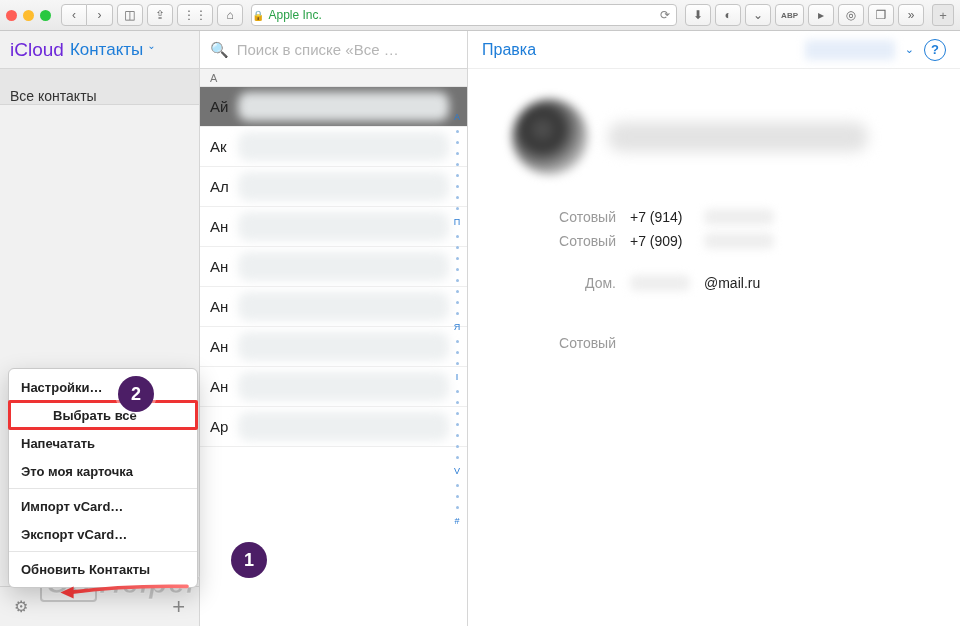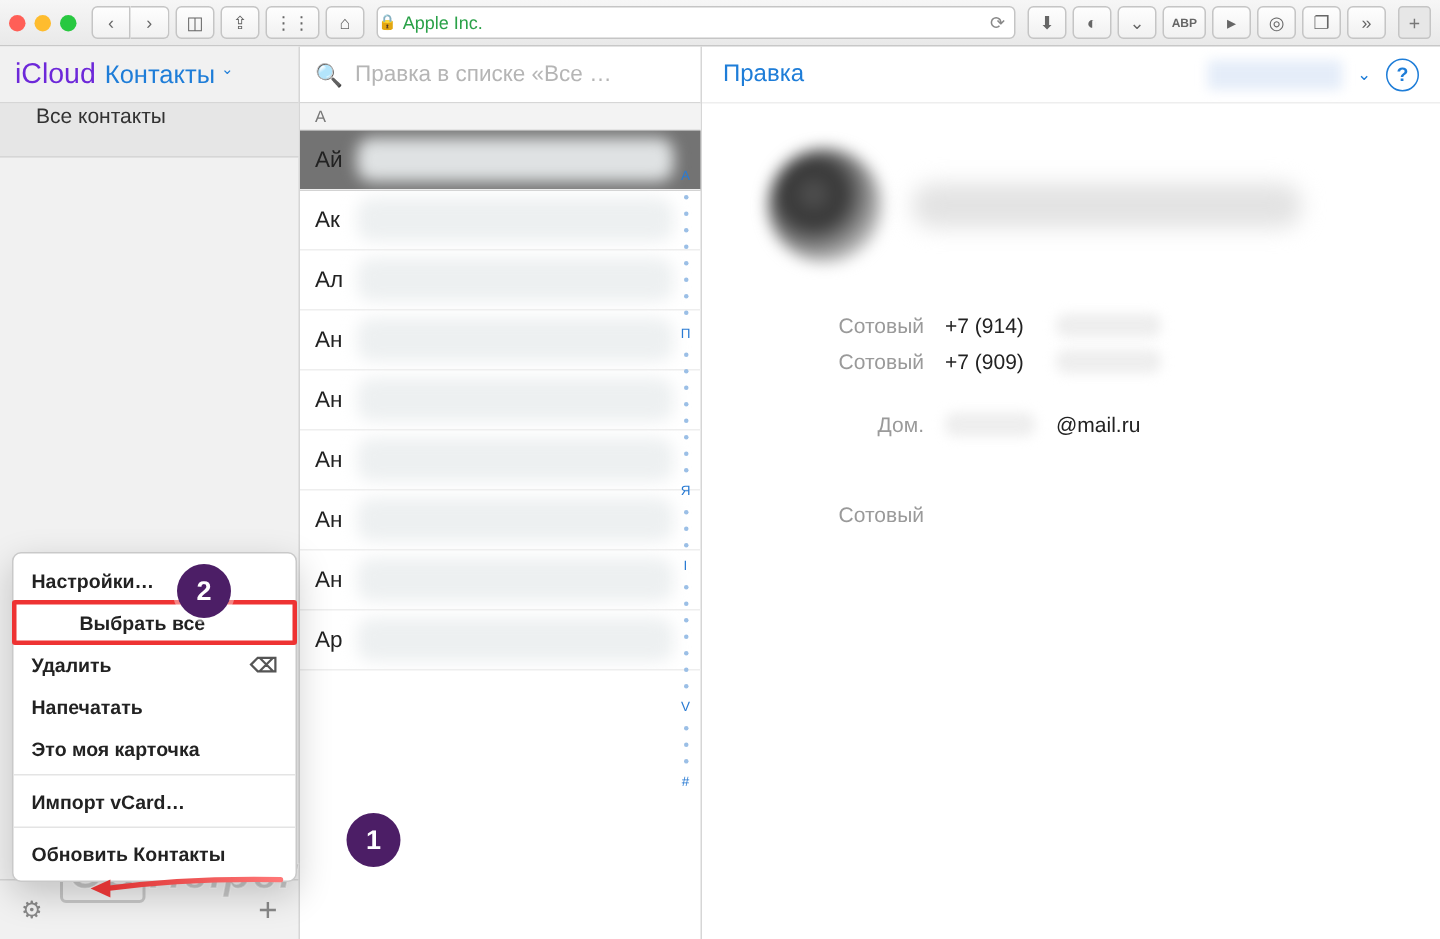--- a/index.html
+++ b/index.html
@@ -54,21 +54,21 @@
   .col1 { width:200px; background:#f1f1f1; border-right:1px solid #d6d6d6; position:relative; display:flex; flex-direction:column;}
   .col2 { width:268px; border-right:1px solid #d6d6d6; position:relative; display:flex; flex-direction:column;}
   .col3 { flex:1; display:flex; flex-direction:column;}
 
   
   .c1-head { height:38px; display:flex; align-items:center; padding:0 10px; border-bottom:1px solid #d6d6d6;}
   .c1-head .brand{ font-size:19px; font-weight:300; color:#6d28d9; margin-right:6px;}
   .c1-head .drop{ font-size:17px; color:#1e7dd8; font-weight:300; display:flex; align-items:flex-start; gap:4px; cursor:pointer;}
   .c1-head .drop .chev{ font-size:10px; }
   .group-item {
-    height:36px; display:flex; align-items:flex-start; padding:0 24px;
+    height:36px; display:flex; align-items:flex-end; padding:0 10px;
     background:#e6e6e6; border-bottom:1px solid #d6d6d6; font-size:14px; color:#333;
   }
   .c1-footer{
     margin-top:auto; height:40px; border-top:1px solid #d6d6d6;
     display:flex; align-items:center; justify-content:space-between; padding:0 14px;
     color:#888; font-size:18px;
   }
   .gear{ font-size:16px; }
   .plus{ font-size:22px; font-weight:200;}
 
@@ -221,21 +221,21 @@
 
     <div class="c1-footer">
       <span class="gear u">⚙</span>
       <span class="plus">+</span>
     </div>
   </div>
 
   <div class="col2">
     <div class="c2-search">
       <span class="mag u">🔍</span>
-      <span>Правка в списке «Все …</span>
+      <span>Поиск в списке «Все …</span>
     </div>
     <div class="letter-hdr">
       <span>А</span>
     </div>
 
     <div class="contact-row selected">
       <span class="pfx">Ай</span>
       <span class="blur"></span>
     </div>
     <div class="contact-row">
@@ -355,32 +355,31 @@
   </div>
 
   <div class="popup">
     <div class="popup-item">
       <span>Настройки…</span>
       </div>
     <div class="popup-item hl">
       <span>Выбрать все</span>
       </div>
     <div class="popup-item">
-      <span>Удалить</span>
-      <span class="del-ico u">⌫</span>
-      </div>
-    <div class="popup-item">
       <span>Напечатать</span>
       </div>
     <div class="popup-item">
       <span>Это моя карточка</span>
       </div>
     <div class="popup-item sep"></div>
     <div class="popup-item">
       <span>Импорт vCard…</span>
+      </div>
+    <div class="popup-item">
+      <span>Экспорт vCard…</span>
       </div>
     <div class="popup-item sep"></div>
     <div class="popup-item">
       <span>Обновить Контакты</span>
       </div>
   </div>
 
 </div>
 
 <div class="watermark">

